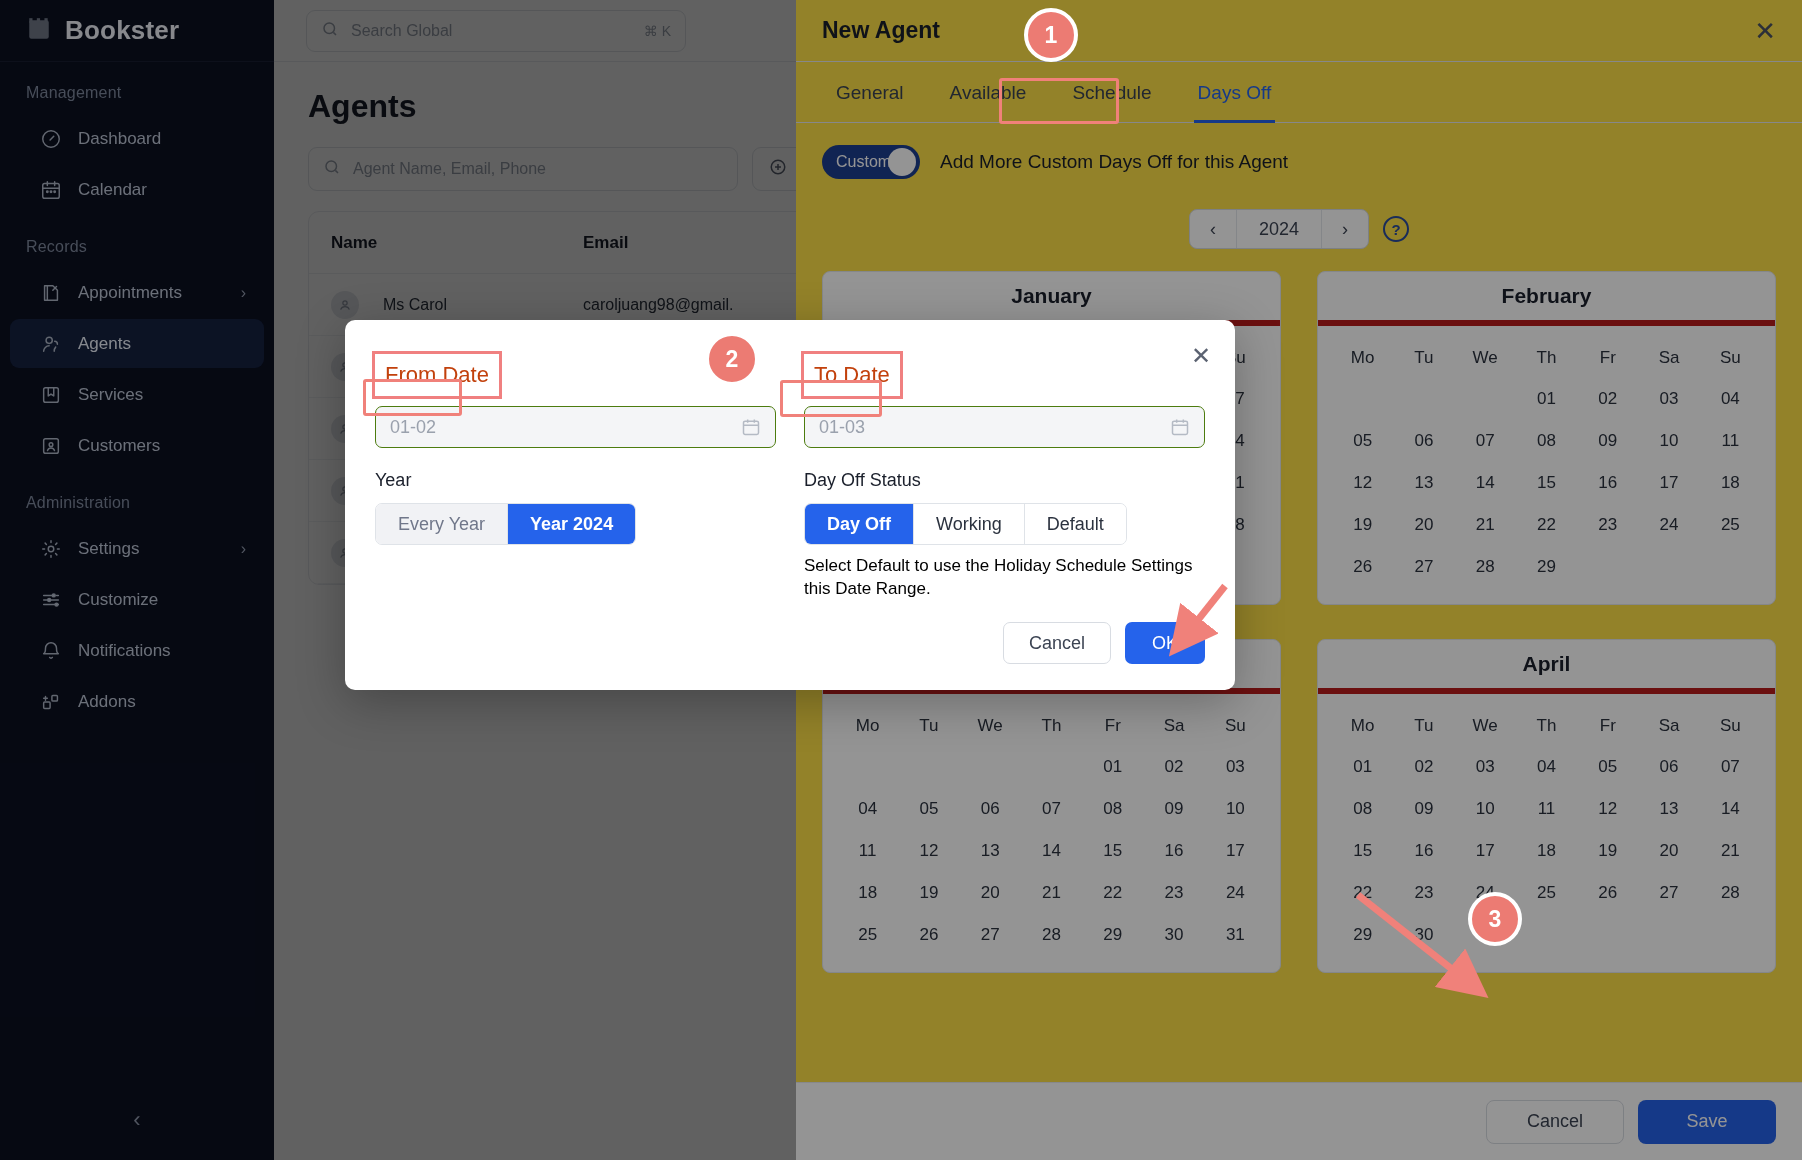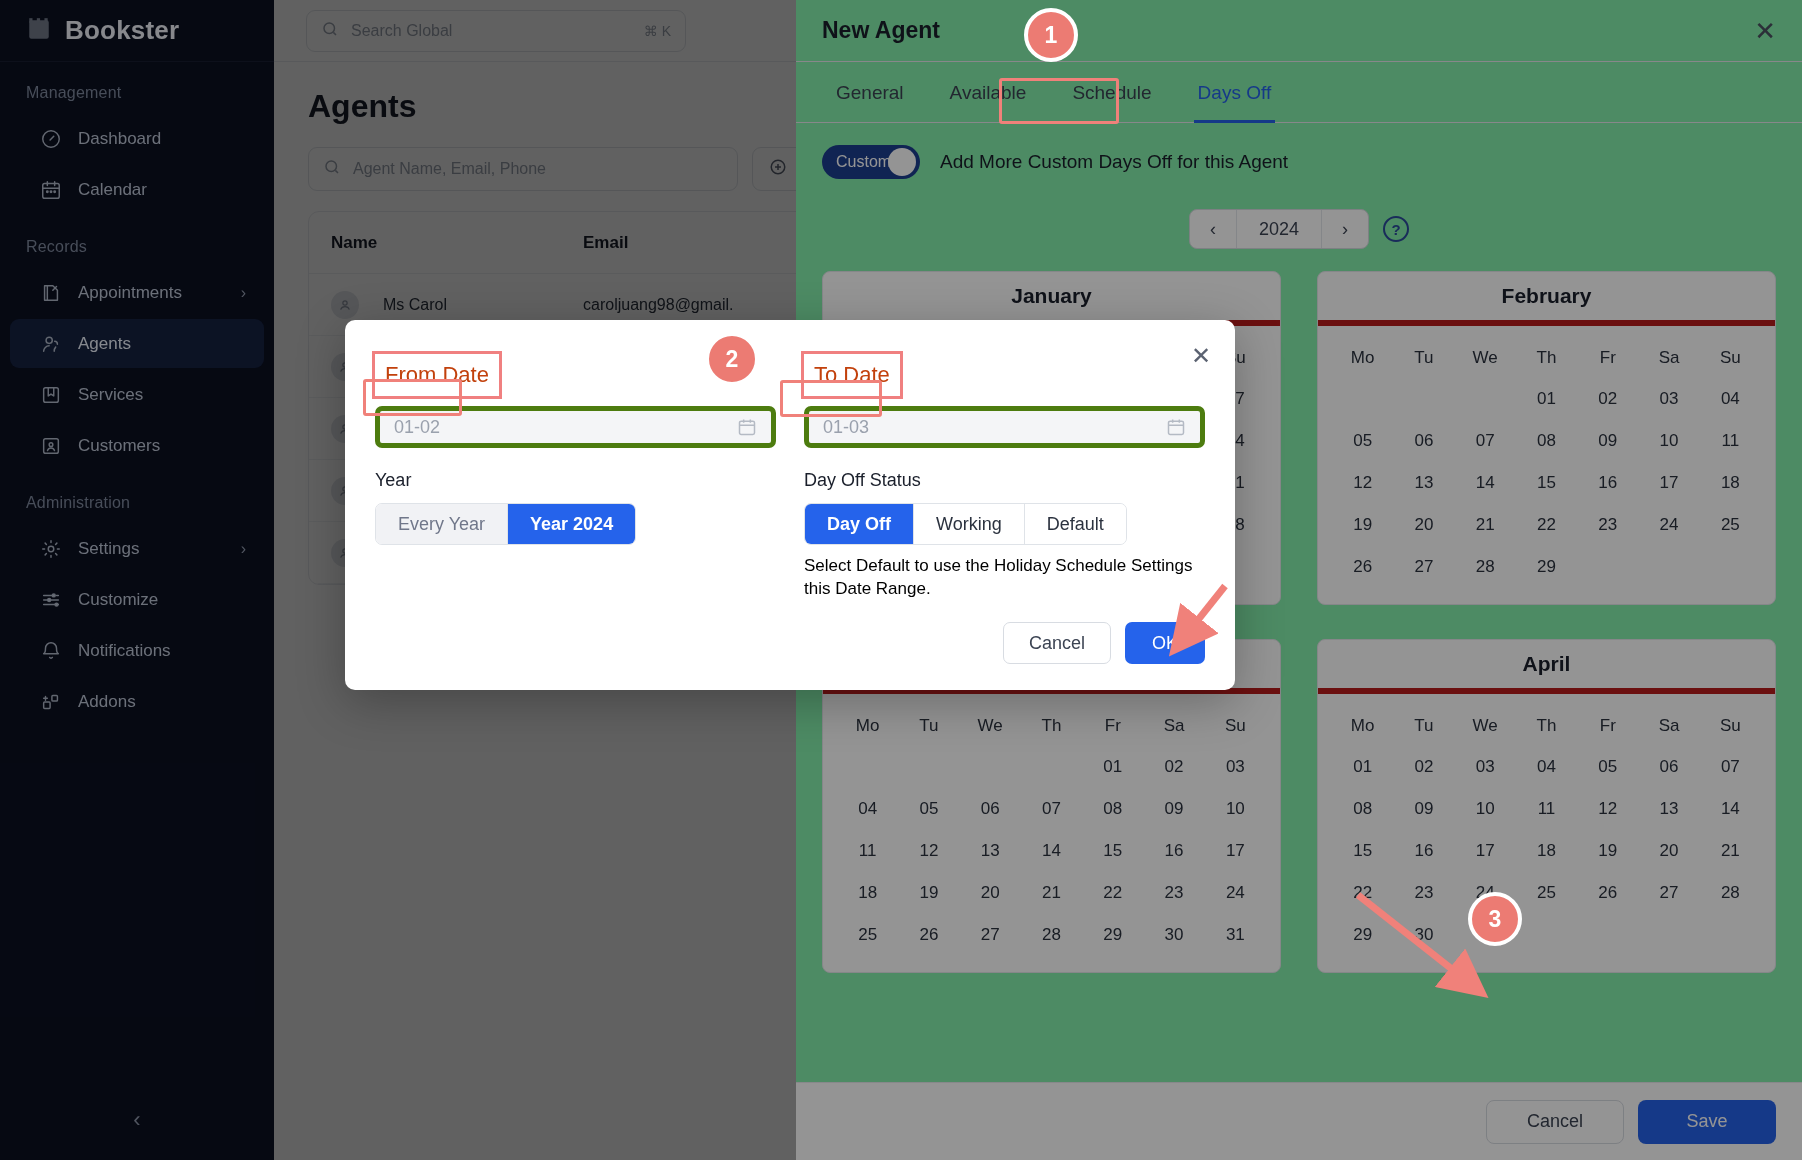--- a/index.html
+++ b/index.html
@@ -92,21 +92,21 @@
 
   
   .page-dim {
     position:absolute; left:274px; top:0; right:0; bottom:0;
     background: rgba(0,0,0,.62); z-index: 10;
   }
 
   
   .drawer {
     position: absolute; left: 796px; top: 0; width: 1006px; height: 1160px;
-    background: #86efac; z-index: 12;
+    background: #fde047; z-index: 12;
     display: flex; flex-direction: column;
   }
   .drawer::after{
     content:""; position:absolute; inset:0; background:rgba(0,0,0,.42); pointer-events:none; z-index:3;
   }
   .drawer-head {
     height: 62px; display: flex; align-items: center; padding: 0 26px;
     border-bottom: 1px solid #e8eaee; position:relative;
   }
   .drawer-title { font-size: 23px; font-weight: 700; color:#1a1f2b; }
@@ -164,21 +164,21 @@
     box-shadow: 0 12px 48px rgba(0,0,0,.28);
     padding: 26px 30px 0;
   }
   .modal-title{ font-size:24px; font-weight:700; color:#1a1f2b; }
   .modal-close{ position:absolute; right:24px; top:24px; font-size:24px; color:#5b6271; cursor:pointer; line-height:1;}
   .m-cols{ display:flex; gap:28px; margin-top: 8px; }
   .m-col{ flex:1; }
   .m-label{ font-size:22px; color:#c2410c; display:inline-block; padding: 6px 2px;}
   .m-label.hl{ outline:3px solid #f08080; background:#fff; padding:8px 10px; }
   .date-input{
-    height:42px; margin-top:10px; background:#f4f5f7; border:5px solid #4d7c0f; border-radius:7px;
+    height:42px; margin-top:10px; background:#f4f5f7; border:1px solid #4d7c0f; border-radius:7px;
     display:flex; align-items:center; padding:0 14px; font-size:18px; color:#9aa1ad;
   }
   .date-input .cal-ic{ margin-left:auto; width:20px; height:20px; color:#b4bac4;}
   .sub-label{ font-size:18px; color:#1a1f2b; margin-top:22px;}
   .seg{ display:flex; margin-top:12px; border:1px solid #dfe3e8; border-radius:7px; overflow:hidden; width:max-content;}
   .seg div{ height:40px; padding:0 22px; display:flex; align-items:center; justify-content:center;
     font-size:18px; color:#2b323f; border-right:1px solid #dfe3e8; cursor:pointer; background:#fff;}
   .seg div:last-child{border-right:none;}
   .seg div.on{ background:#2563eb; color:#fff; font-weight:700; }
   .seg div.off-muted{ background:#f1f2f5; color:#70778a;}

